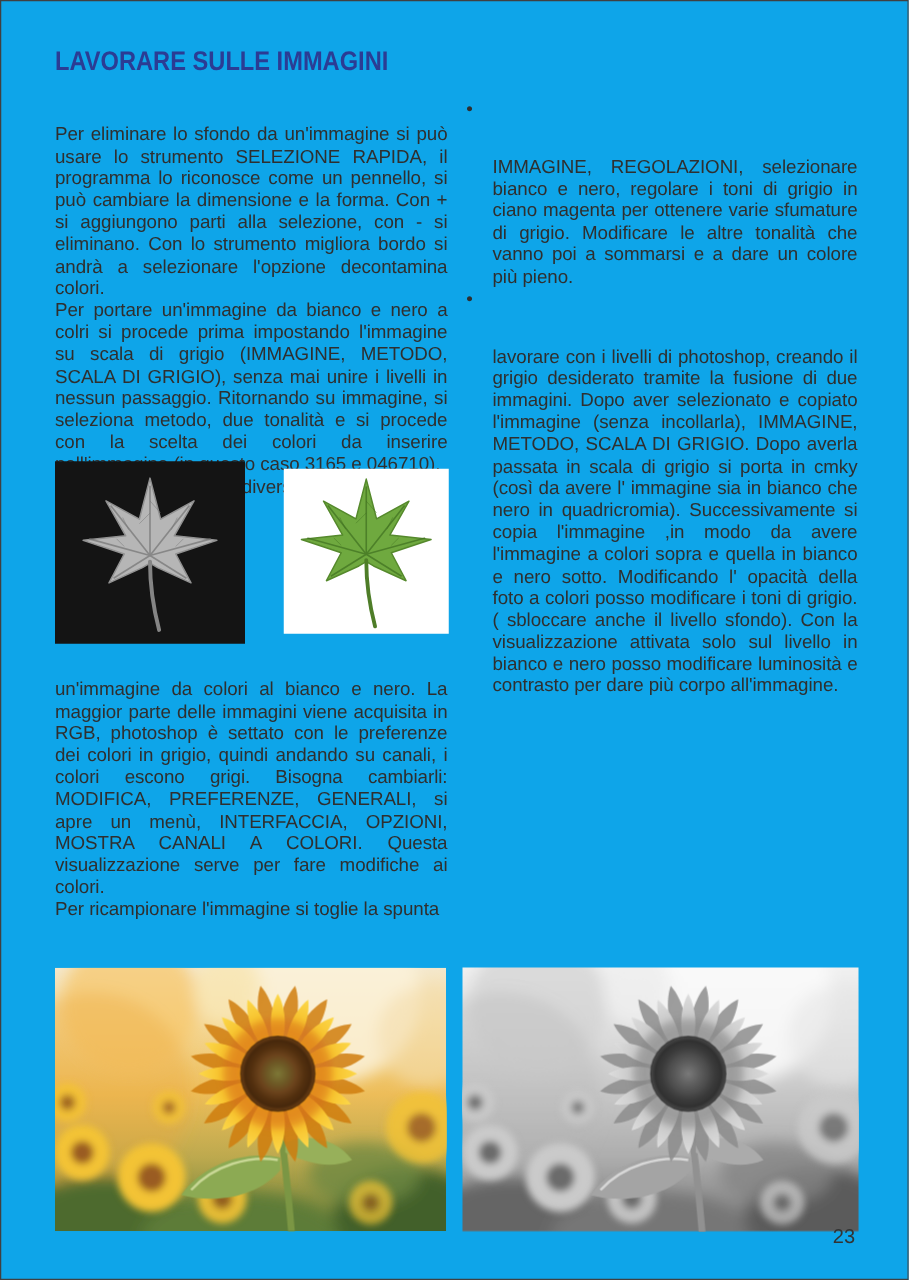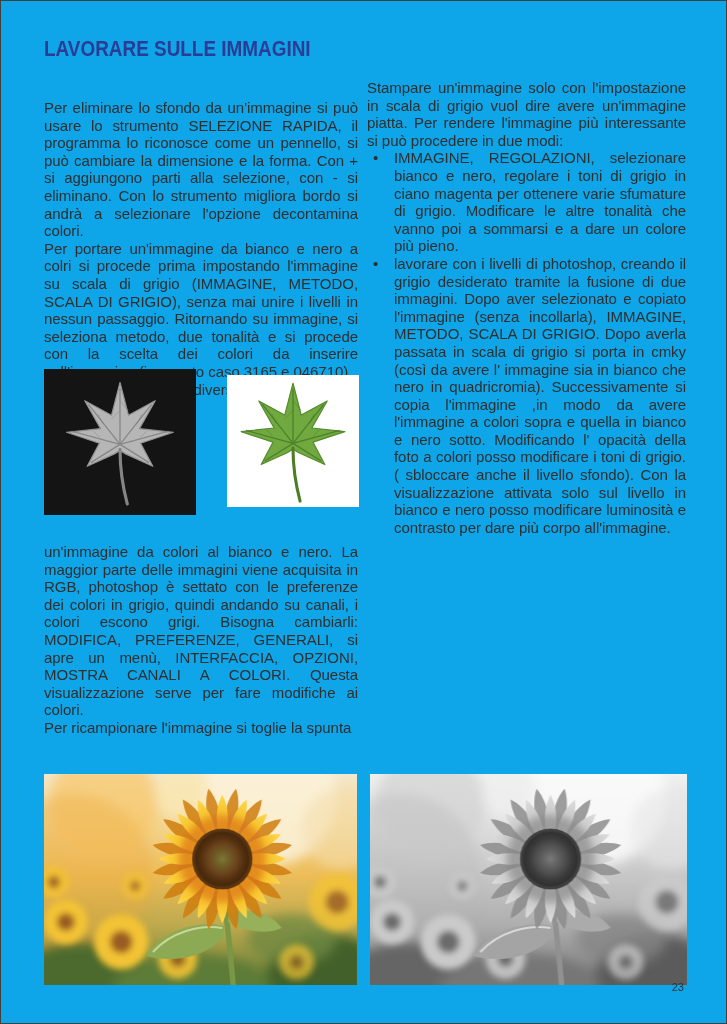--- a/index.html
+++ b/index.html
@@ -16,36 +16,36 @@
   .col{
     position:absolute;font-size:15px;line-height:17.6px;color:#2f2f2f;
     text-align:justify;hyphens:auto;-webkit-hyphens:auto;letter-spacing:-0.05px;
   }
   .col p{margin:0;}
   .col-left-top{left:43px;top:78px;width:314px;margin-top:20px;}
   .col-left-bottom{left:43px;top:542px;width:314px;}
   .col-right{left:366px;top:78px;width:319px;}
   .bullet{display:flex;}
   .bullet .marker{flex:0 0 27px;width:27px;box-sizing:border-box;padding-left:6px;}
-  .bullet .btext{flex:1;text-align:justify;}
+  .bullet .btext{flex:1;text-align:justify;margin-top:46px;}
   .leaf-row{position:absolute;left:43px;top:366px;width:314px;height:148px;}
   figure{margin:0;}
   .leaf-black{
     position:absolute;left:0;top:2px;width:152px;height:146px;background:#141414;
     display:flex;align-items:center;justify-content:center;
   }
   .leaf-black svg{width:132px;height:136px;filter:grayscale(1) brightness(1.22);}
   .leaf-white{position:absolute;left:183px;top:8px;width:132px;height:132px;background:#fff;}
   .leaf-white svg{width:132px;height:132px;}
   .photo{position:absolute;top:773px;height:211px;overflow:hidden;}
   #photo-color{left:43px;width:313px;}
   #photo-gray{left:369px;width:317px;}
   .photo svg{width:100%;height:100%;display:block;}
   #photo-gray svg{filter:grayscale(1) brightness(1.05) contrast(0.97);}
-  .page-number{position:absolute;right:42px;top:980px;font-size:11px;color:#333;}
+  .page-number{position:absolute;right:42px;top:980px;font-size:16px;color:#333;}
   .defs-svg{position:absolute;width:0;height:0;}
 </style>
 </head>
 <body>
 
 <div class="page">
 
   <h1 class="title">LAVORARE SULLE IMMAGINI</h1>
 
   <div class="col col-left-top">
@@ -66,21 +66,20 @@
       </svg>
     </figure>
   </div>
 
   <div class="col col-left-bottom">
     <p>un'immagine da colori al bianco e nero. La maggior parte delle immagini viene acquisita in RGB, photoshop è settato con le preferenze dei colori in grigio, quindi andando su canali, i colori escono grigi. Bisogna cambiarli: MODIFICA, PREFERENZE, GENERALI, si apre un menù, INTERFACCIA, OPZIONI, MOSTRA CANALI A COLORI. Questa visualizzazione serve per fare modifiche ai colori.</p>
     <p>Per ricampionare l'immagine si toglie la spunta</p>
   </div>
 
   <div class="col col-right">
-    <p>Stampare un'immagine solo con l'impostazione in scala di grigio vuol dire avere un'immagine piatta. Per rendere l'immagine più interessante si può procedere in due modi:</p>
     <div class="bullet">
       <span class="marker">•</span>
       <span class="btext">IMMAGINE, REGOLAZIONI, selezionare bianco e nero, regolare i toni di grigio in ciano magenta per ottenere varie sfumature di grigio. Modificare le altre tonalità che vanno poi a sommarsi e a dare un colore più pieno.</span>
     </div>
     <div class="bullet">
       <span class="marker">•</span>
       <span class="btext">lavorare con i livelli di photoshop, creando il grigio desiderato tramite la fusione di due immagini. Dopo aver selezionato e copiato l'immagine (senza incollarla), IMMAGINE, METODO, SCALA DI GRIGIO. Dopo averla passata in scala di grigio si porta in cmky (così da avere l' immagine sia in bianco che nero in quadricromia). Successivamente si copia l'immagine ,in modo da avere l'immagine a colori sopra e quella in bianco e nero sotto. Modificando l' opacità della foto a colori posso modificare i toni di grigio. ( sbloccare anche il livello sfondo). Con la visualizzazione attivata solo sul livello in bianco e nero posso modificare luminosità e contrasto per dare più corpo all'immagine.</span>
     </div>
   </div>
 

